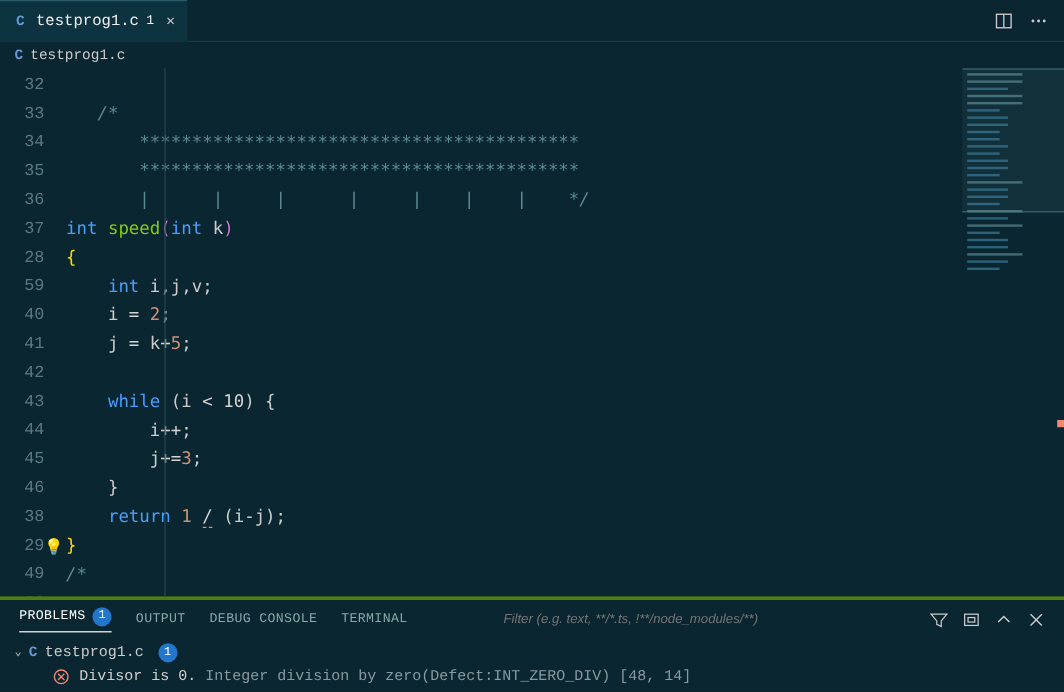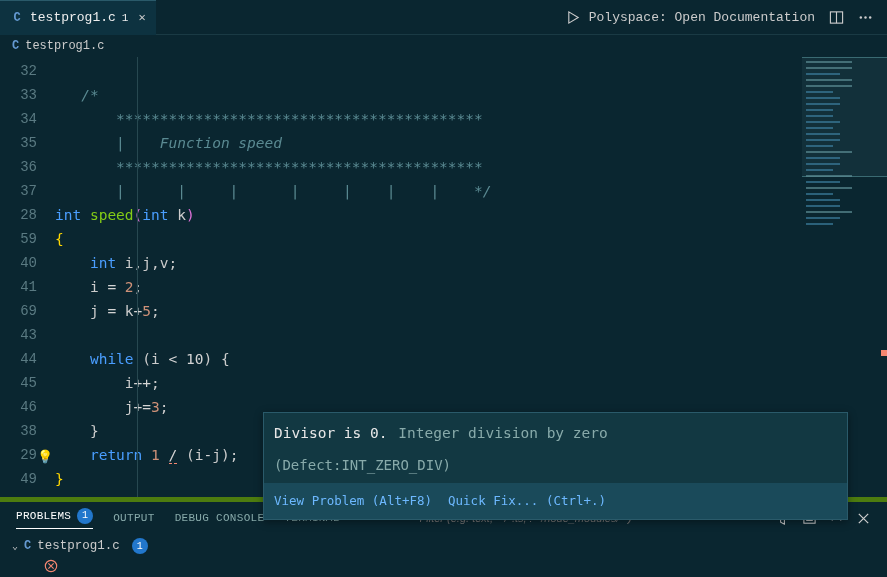--- a/index.html
+++ b/index.html
@@ -38,21 +38,21 @@
 .hover-sub{padding:0 10px 6px 10px;color:#8aa;font-size:14px}
 .hover-actions{padding:6px 10px;background:#1a4a5a;display:flex;gap:16px;font-size:12.5px}
 .hover-actions a{color:#6db8ff;cursor:pointer}
 .minimap{position:absolute;top:0;right:0;width:85px;height:100%;background:#0a2630;border-left:0}
 .minimap-content{width:76px;margin:2px 4px;opacity:.7}
 .minimap-content div{height:2px;margin:4px 0;background:#3a6a72}
 .minimap-content .c1{width:60%;background:#5a8a92}
 .minimap-content .c2{width:45%;background:#3a7a9a}
 .minimap-content .c3{width:35%;background:#3a7a9a}
 .minimap-box{position:absolute;top:0;right:0;width:85px;height:120px;background:rgba(100,140,150,.1);border-top:1px solid #3a6a72;border-bottom:1px solid #3a6a72}
-.panel{position:absolute;bottom:0;left:0;right:0;height:80px;background:#0a2630;border-top:5px solid #4d7c0f}
+.panel{position:absolute;bottom:0;left:0;right:0;height:80px;background:#0a2630;border-top:3px solid #4d7c0f}
 .panel-tabs{height:32px;display:flex;align-items:center;padding:0 16px;gap:20px;font-size:11px;color:#8aa}
 .panel-tabs .ptab{cursor:pointer;letter-spacing:.3px}
 .panel-tabs .ptab.active{color:#fff;border-bottom:1px solid #fff;padding-bottom:4px}
 .badge{display:inline-flex;min-width:16px;height:16px;border-radius:8px;background:#2277cc;color:#fff;align-items:center;justify-content:center;font-size:10px;padding:0 4px;margin-left:6px}
 .panel-tabs .filter{margin-left:60px;flex:1}
 .panel-tabs .filter input{background:transparent;border:0;color:#8aa;font-size:11px;width:300px;outline:none;font-style:italic}
 .panel-tabs .icos{display:flex;gap:12px;align-items:center}
 .panel-tabs .icos svg{width:15px;height:15px;color:#ccc}
 .panel-body{padding:2px 12px;font-size:12.5px}
 .prob-file{display:flex;align-items:center;gap:6px;padding:2px 0}
@@ -70,26 +70,20 @@
 
 <div class="top-bar">
   <div class="tab">
     <span class="fileicon">C</span>
     <span class="fname">testprog1.c</span>
     <span class="dirty">1</span>
     <span class="close">✕</span>
   </div>
   <div class="top-spacer"></div>
   <div class="top-actions">
-    <div class="play">
-      <svg viewBox="0 0 16 16">
-          <path d="M3 2 L13 8 L3 14 Z" fill="none" stroke="currentColor" stroke-width="1.2"></path>
-        </svg>
-      <span>Polyspace: Open Documentation</span>
-    </div>
     <svg viewBox="0 0 16 16">
         <rect x="1.5" y="2" width="13" height="12" fill="none" stroke="currentColor" stroke-width="1.2"></rect>
         <line x1="8" y1="2" x2="8" y2="14" stroke="currentColor" stroke-width="1.2"></line>
       </svg>
     <svg viewBox="0 0 16 16">
         <circle cx="3" cy="8" r="1.3" fill="currentColor"></circle>
         <circle cx="8" cy="8" r="1.3" fill="currentColor"></circle>
         <circle cx="13" cy="8" r="1.3" fill="currentColor"></circle>
       </svg>
   </div>
@@ -105,63 +99,52 @@
     <div class="ln">32</div>
     <div class="ln">33</div>
     <div class="ln">34</div>
     <div class="ln">35</div>
     <div class="ln">36</div>
     <div class="ln">37</div>
     <div class="ln">28</div>
     <div class="ln">59</div>
     <div class="ln">40</div>
     <div class="ln">41</div>
-    <div class="ln">69</div>
+    <div class="ln">42</div>
     <div class="ln">43</div>
     <div class="ln">44</div>
     <div class="ln">45</div>
     <div class="ln">46</div>
     <div class="ln">38</div>
     <div class="ln">29</div>
     <div class="ln">49</div>
     <div class="ln">50</div>
   </div>
   <div class="code">
     <div class="ruler"></div>
     <span class="lightbulb">💡</span>
     <div class="line"></div>
     <div class="line">   <span class="cmt">/*</span></div>
     <div class="line">   <span class="cmt">    ******************************************</span></div>
-    <div class="line">   <span class="cmt">    |    </span><span class="cmt">Function speed</span></div>
     <div class="line">   <span class="cmt">    ******************************************</span></div>
     <div class="line">   <span class="cmt">    |      |     |      |     |    |    |    */</span></div>
     <div class="line"><span class="kw">int</span><span class="fn"> speed</span><span class="pn">(</span><span class="kw">int</span><span> k</span><span class="pn">)</span></div>
     <div class="line"><span class="br">{</span></div>
     <div class="line">    <span class="kw">int</span><span> i,j,v;</span></div>
     <div class="line">    <span>i </span><span class="op">=</span><span class="num"> 2</span><span>;</span></div>
     <div class="line">    <span>j </span><span class="op">=</span><span> k</span><span class="op">+</span><span class="num">5</span><span>;</span></div>
     <div class="line"></div>
     <div class="line">    <span class="kw">while</span><span> (</span><span>i </span><span class="op">&lt; 10</span><span>) {</span></div>
     <div class="line">        <span>i</span><span class="op">++</span><span>;</span></div>
     <div class="line">        <span>j</span><span class="op">+=</span><span class="num">3</span><span>;</span></div>
     <div class="line">    <span>}</span></div>
     <div class="line">    <span class="kw">return</span><span class="num"> 1 </span><span class="op squiggle">/</span><span> (i</span><span class="op">-</span><span>j);</span></div>
     <div class="line"><span class="br">}</span></div>
     <div class="line"><span class="cmt">/*</span></div>
 
-    <div class="hover">
-      <div class="hover-main">
-        <span class="t1">Divisor is 0.</span><span class="t2"> Integer division by zero</span>
-      </div>
-      <div class="hover-sub">(Defect:INT_ZERO_DIV)</div>
-      <div class="hover-actions">
-        <a>View Problem (Alt+F8)</a>
-        <a>Quick Fix... (Ctrl+.)</a>
-      </div>
-    </div>
   </div>
 
   <div class="minimap">
     <div class="marker"></div>
     <div class="minimap-box"></div>
     <div class="minimap-content">
       <div class="c1"></div>
         <div class="c1"></div>
         <div class="c2"></div>
         <div class="c1"></div>
@@ -225,15 +208,16 @@
       <span>testprog1.c</span>
       <span class="badge">1</span>
     </div>
     <div class="prob-item">
       <span class="eicon">
           <svg width="14" height="14" viewBox="0 0 16 16">
             <circle cx="8" cy="8" r="6.5" fill="none" stroke="#f48771" stroke-width="1.3"></circle>
             <path d="M5 5l6 6M11 5l-6 6" stroke="#f48771" stroke-width="1.3"></path>
           </svg>
         </span>
+      <span class="msg"><span>Divisor is 0.</span><span class="detail"> Integer division by zero(Defect:INT_ZERO_DIV)</span><span class="loc"> [48, 14]</span></span>
     </div>
   </div>
 </div>
 
 </body></html>

